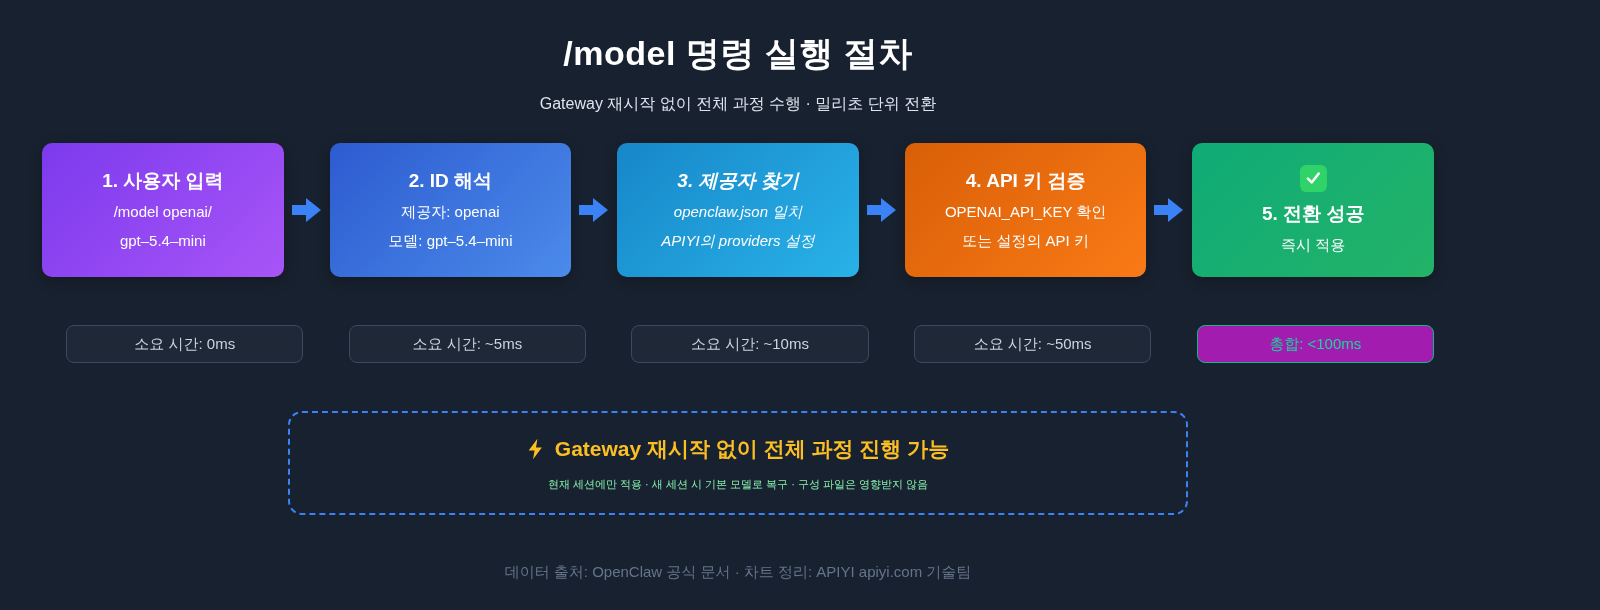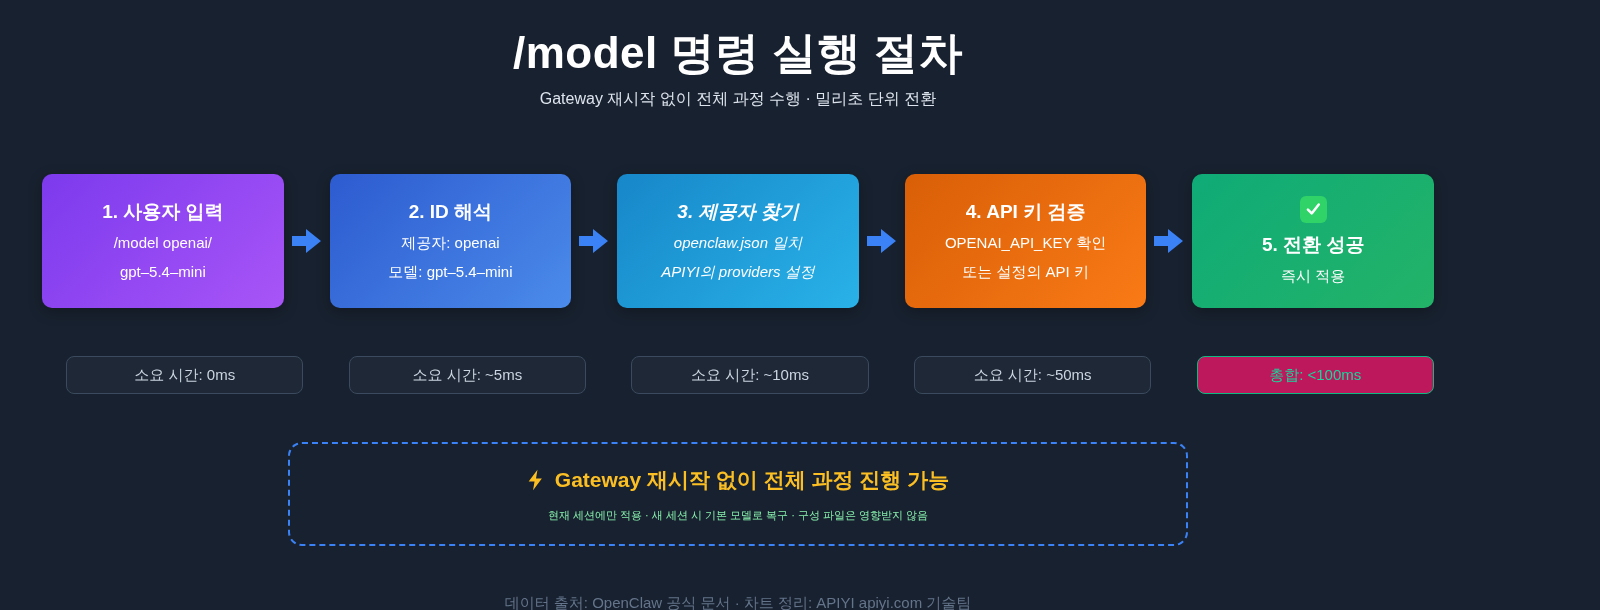--- a/index.html
+++ b/index.html
@@ -7,36 +7,36 @@
     width: 1600px; height: 610px;
     background: #18212f;
     font-family: "Liberation Sans", "DejaVu Sans", sans-serif;
     color: #ffffff;
     overflow: hidden;
   }
   .content { width: 1392px; margin-left: 42px; }
 
   
   .page-title {
-    padding-top: 24px;
+    padding-top: 31px;
     text-align: center;
-    font-size: 44px;
+    font-size: 34px;
     font-weight: bold;
     letter-spacing: 0.5px;
   }
   .page-subtitle {
-    margin-top: 6px;
+    margin-top: 17px;
     text-align: center;
     font-size: 16px;
     color: #dde4ee;
   }
 
   
   .flow-row {
-    margin-top: 64px;
+    margin-top: 28px;
     display: flex;
     align-items: center;
   }
   .card {
     width: 242px; height: 134px;
     border-radius: 10px;
     display: flex; flex-direction: column;
     justify-content: center; align-items: center;
     gap: 7px;
     box-shadow: 0 4px 14px rgba(0,0,0,0.25);
@@ -68,21 +68,21 @@
     border-radius: 8px;
     background: #1e2836;
     display: flex; align-items: center; justify-content: center;
     font-size: 15px;
     color: #cbd5e1;
   }
   .badge-spacer { width: 46px; }
   .badge.total {
     border-color: #10b981;
     color: #16d79c;
-    background: #be185d;
+    background: #a21caf;
   }
 
   
   .note-box {
     width: 900px;
     height: 104px;
     margin: 48px auto 0;
     border: 2px dashed #3b82f6;
     border-radius: 14px;
     display: flex; flex-direction: column;

